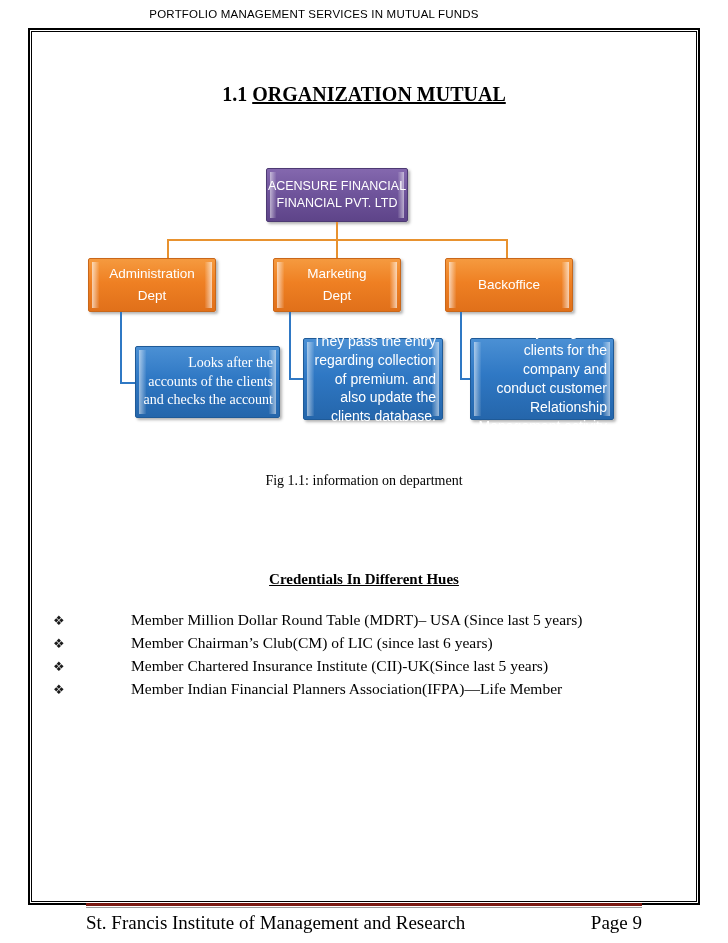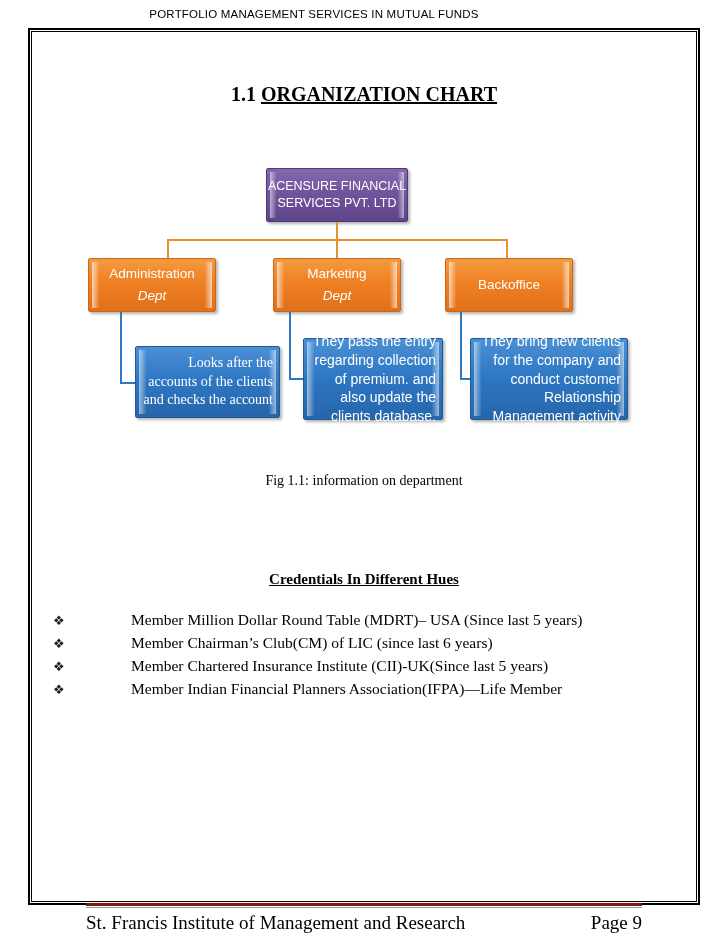--- a/index.html
+++ b/index.html
@@ -132,21 +132,21 @@
     position: absolute;
     top: 3px;
     bottom: 3px;
     width: 7px;
     background: linear-gradient(to right, rgba(255,255,255,0.65), rgba(255,255,255,0.05));
     pointer-events: none;
   }
   .node-dept::before { left: 3px; }
   .node-dept::after  { right: 3px; transform: scaleX(-1); }
 
-  .node-dept .l2 { display:block; margin-top: 4px; font-style: italic; }
+  .node-dept .l2 { display:block; margin-top: 4px; }
 
   .dept-admin     { left: 55px;  top: 125px; width: 128px; }
   .dept-marketing { left: 240px; top: 125px; width: 128px; }
   .dept-backoffice{ left: 412px; top: 125px; width: 128px; }
 
   
   .node-desc {
     font-size: 14px;
     color: #ffffff;
     background: linear-gradient(to bottom, #4b90d4 0%, #2f78c4 45%, #2566ab 100%);
@@ -163,21 +163,21 @@
     bottom: 3px;
     width: 7px;
     background: linear-gradient(to right, rgba(255,255,255,0.55), rgba(255,255,255,0.05));
     pointer-events: none;
   }
   .node-desc::before { left: 3px; }
   .node-desc::after  { right: 3px; transform: scaleX(-1); }
 
   .desc-admin      { left: 102px; top: 213px; width: 145px; height: 72px; font-family: Liberation Serif, serif; }
   .desc-marketing  { left: 270px; top: 205px; width: 140px; height: 82px; }
-  .desc-backoffice { left: 437px; top: 205px; width: 158px; height: 82px; }
+  .desc-backoffice { left: 437px; top: 205px; width: 144px; height: 82px; }
 
   
   .conn { position: absolute; background: #e8922f; }
   .conn-blue { position: absolute; background: #2f78c4; }
 
   .caption {
     position: absolute;
     left: 0;
     top: 440px;
     width: 662px;
@@ -253,29 +253,29 @@
 <body>
 
 <div class="page-header">PORTFOLIO MANAGEMENT SERVICES IN MUTUAL FUNDS</div>
 
 <div class="page-border-outer"></div>
 <div class="page-border-inner"></div>
 
 <div class="content">
 
   <div class="section-title">
-    <span class="num">1.1&nbsp;</span><span class="txt">ORGANIZATION CHART</span>
+    <span class="num">1.1&nbsp;</span><span class="txt">ORGANIZATION MUTUAL</span>
   </div>
 
   <div class="orgchart">
 
     <div class="node node-root">
       <div>
         <span>ACENSURE FINANCIAL</span><br>
-        <span>SERVICES PVT. LTD</span>
+        <span>FINANCIAL PVT. LTD</span>
       </div>
     </div>
 
     <div class="conn" style="left:303px; top:89px; width:2px; height:17px;"></div>
     <div class="conn" style="left:134px; top:106px; width:341px; height:2px;"></div>
     <div class="conn" style="left:134px; top:106px; width:2px; height:19px;"></div>
     <div class="conn" style="left:303px; top:106px; width:2px; height:19px;"></div>
     <div class="conn" style="left:473px; top:106px; width:2px; height:19px;"></div>
 
     <div class="node node-dept dept-admin">

